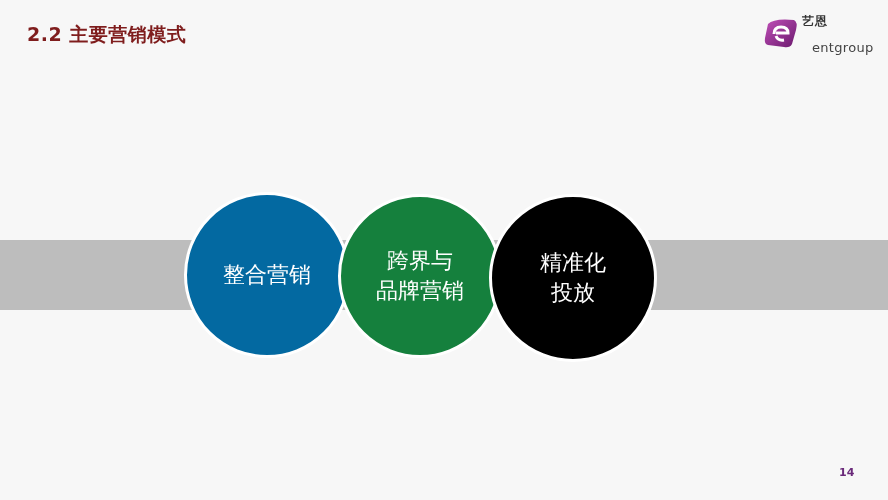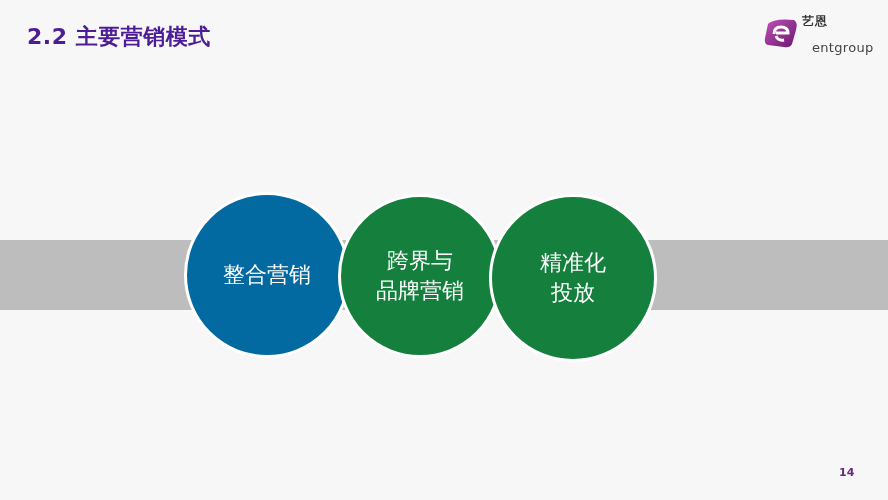--- a/index.html
+++ b/index.html
@@ -4,21 +4,21 @@
 <style>
   html, body { margin: 0; padding: 0; }
   body {
     width: 888px; height: 500px; overflow: hidden;
     background: #f7f7f7;
     position: relative;
     font-family: "DejaVu Sans", "Liberation Sans", sans-serif;
   }
   .title {
     position: absolute; left: 27px; top: 22px;
-    font-size: 22px; font-weight: bold; color: #4c1d95;
+    font-size: 19px; font-weight: bold; color: #7f1d1d;
     letter-spacing: 0.5px;
   }
   .logo {
     position: absolute; left: 764px; top: 12px; width: 120px; height: 42px;
   }
   .logo-mark {
     position: absolute; left: 0; top: 6px; width: 34px; height: 30px;
   }
   .logo-cn {
     position: absolute; left: 38px; top: 1px;
@@ -35,21 +35,21 @@
   .circle {
     position: absolute; border-radius: 50%;
     border: 3px solid #ffffff;
     display: flex; align-items: center; justify-content: center;
     text-align: center; color: #ffffff;
     font-size: 22px; line-height: 30px;
     box-sizing: border-box;
   }
   .c1 { left: 184px; top: 192px; width: 166px; height: 166px; background: #0369a1; z-index: 1; }
   .c2 { left: 338px; top: 194px; width: 164px; height: 164px; background: #15803d; z-index: 2; }
-  .c3 { left: 489px; top: 194px; width: 168px; height: 168px; background: #15803d; z-index: 3; font-family: Liberation Serif, serif; }
+  .c3 { left: 489px; top: 194px; width: 168px; height: 168px; background: #000000; z-index: 3; font-family: Liberation Serif, serif; }
   .circle-text { white-space: pre-line; }
   .page-num {
     position: absolute; left: 839px; top: 466px;
     font-size: 11px; font-weight: bold; color: #6a2a7a;
   }
 </style>
 </head>
 <body>
 
 <div class="title">2.2 主要营销模式</div>

